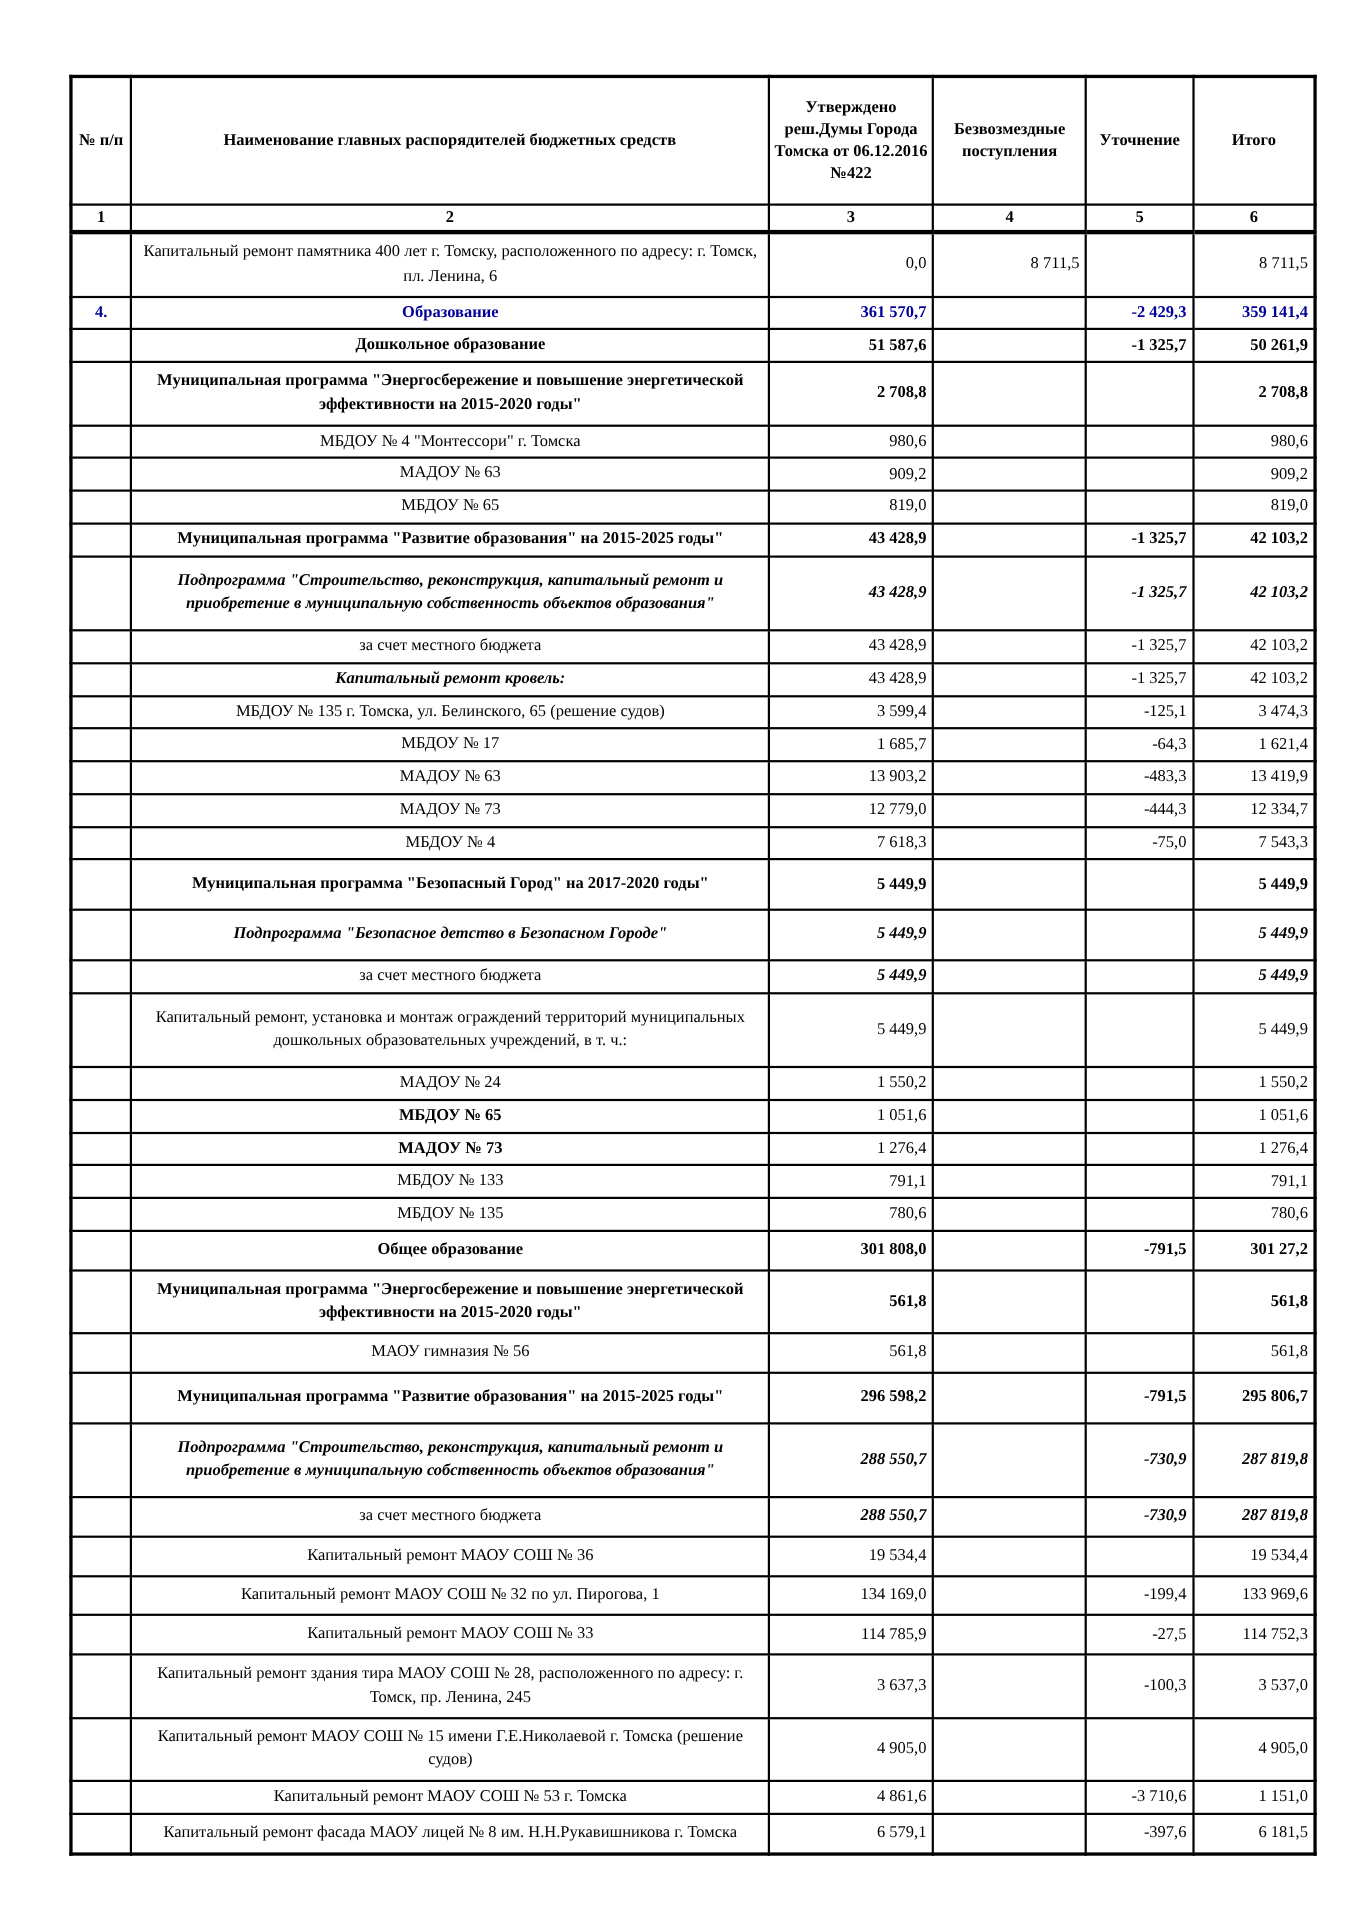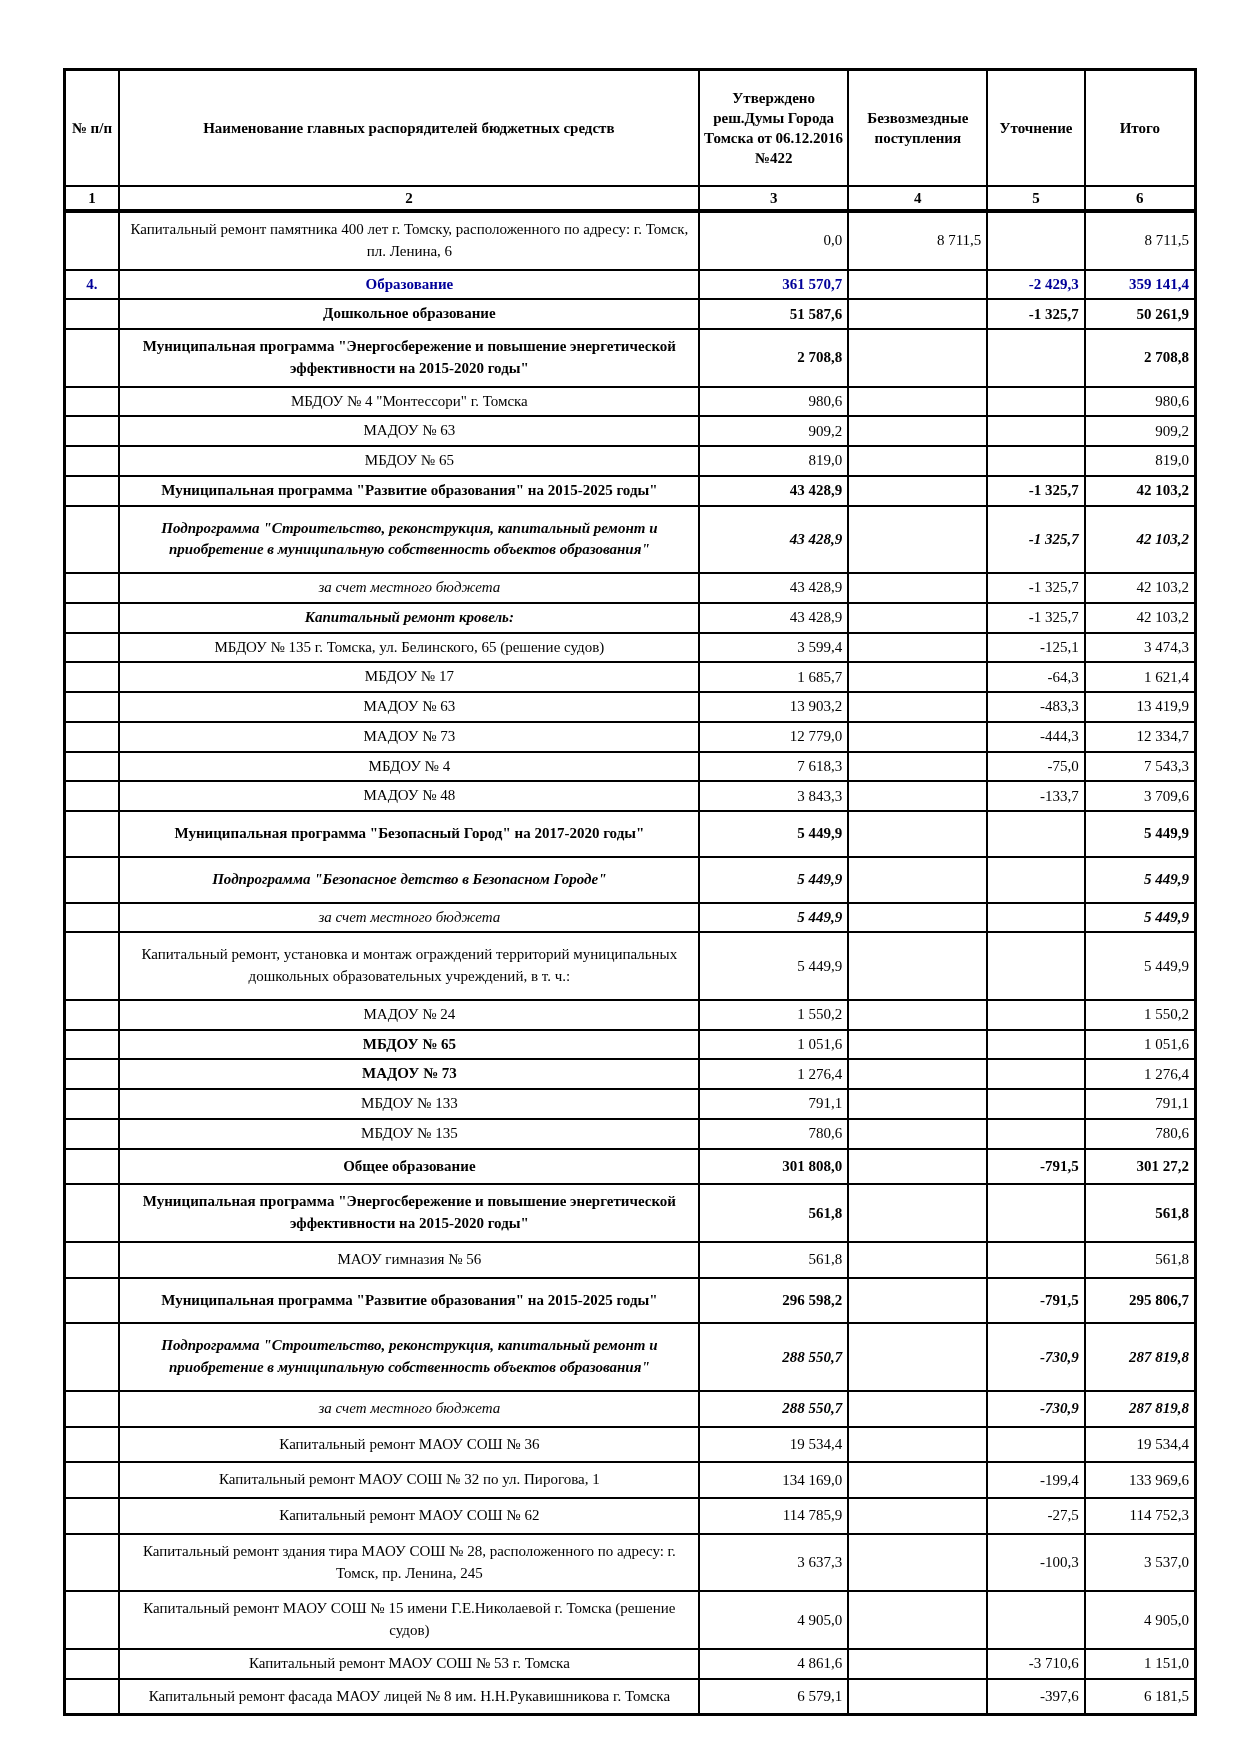--- a/index.html
+++ b/index.html
@@ -40,21 +40,21 @@
   }
   td{
     vertical-align:middle;
     padding:3px 4px;
     background:#fff;
   }
   td.c{text-align:center;}
   td.l{text-align:center; padding-left:5px; line-height:1.45;}
   td.r{text-align:right; padding-right:5px; white-space:nowrap;}
   .fb{font-weight:bold;}
-  .fi{font-style:italic;}
+  .fi{}
   .fbi{font-weight:bold; font-style:italic;}
   .blue{color:#000099;}
   td.pad-lg{padding-top:11px; padding-bottom:11px;}
   td.pad-md{padding-top:6px; padding-bottom:6px;}
 </style>
 </head>
 <body>
 
 <div class="page">
   <table class="budget">
@@ -207,28 +207,20 @@
         </tr>
         <tr>
           <td class="c"></td>
           <td class="l">МБДОУ № 4</td>
           <td class="r">7 618,3</td>
           <td class="r"></td>
           <td class="r">-75,0</td>
           <td class="r">7 543,3</td>
         </tr>
         <tr>
-          <td class="c"></td>
-          <td class="l">МАДОУ № 48</td>
-          <td class="r">3 843,3</td>
-          <td class="r"></td>
-          <td class="r">-133,7</td>
-          <td class="r">3 709,6</td>
-        </tr>
-        <tr>
           <td class="c fb pad-lg"></td>
           <td class="l fb pad-lg">Муниципальная программа "Безопасный Город" на 2017-2020 годы"</td>
           <td class="r fb pad-lg">5 449,9</td>
           <td class="r fb pad-lg"></td>
           <td class="r fb pad-lg"></td>
           <td class="r fb pad-lg">5 449,9</td>
         </tr>
         <tr>
           <td class="c fbi pad-lg"></td>
           <td class="l fbi pad-lg">Подпрограмма  "Безопасное детство в Безопасном Городе"</td>
@@ -352,21 +344,21 @@
         <tr>
           <td class="c  pad-md"></td>
           <td class="l  pad-md">Капитальный ремонт МАОУ СОШ № 32 по ул. Пирогова, 1</td>
           <td class="r  pad-md">134 169,0</td>
           <td class="r  pad-md"></td>
           <td class="r  pad-md">-199,4</td>
           <td class="r  pad-md">133 969,6</td>
         </tr>
         <tr>
           <td class="c  pad-md"></td>
-          <td class="l  pad-md">Капитальный ремонт МАОУ СОШ № 62</td>
+          <td class="l  pad-md">Капитальный ремонт МАОУ СОШ № 33</td>
           <td class="r  pad-md">114 785,9</td>
           <td class="r  pad-md"></td>
           <td class="r  pad-md">-27,5</td>
           <td class="r  pad-md">114 752,3</td>
         </tr>
         <tr>
           <td class="c  pad-md"></td>
           <td class="l  pad-md">Капитальный ремонт здания тира МАОУ СОШ № 28, расположенного по адресу: г. Томск, пр. Ленина, 245</td>
           <td class="r  pad-md">3 637,3</td>
           <td class="r  pad-md"></td>

